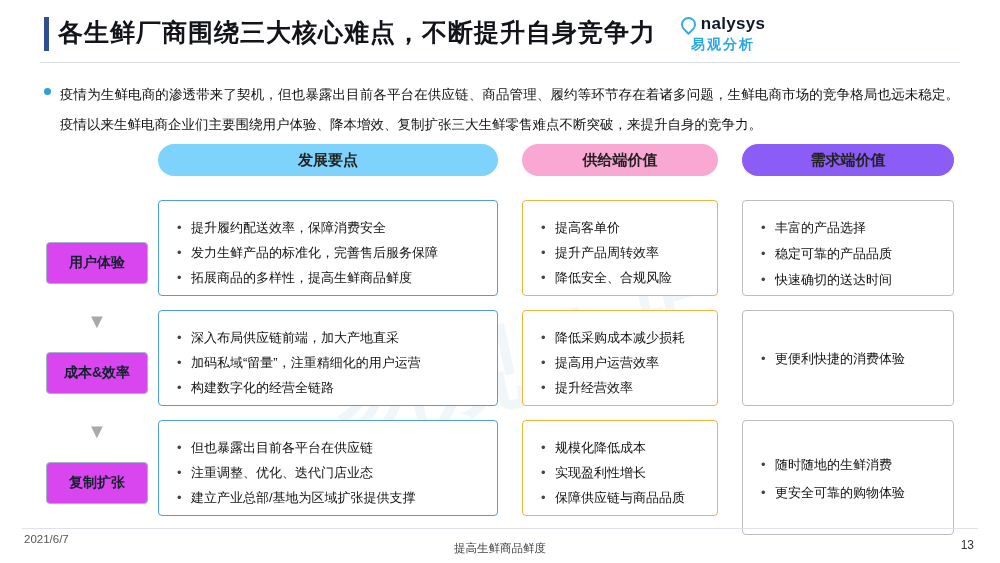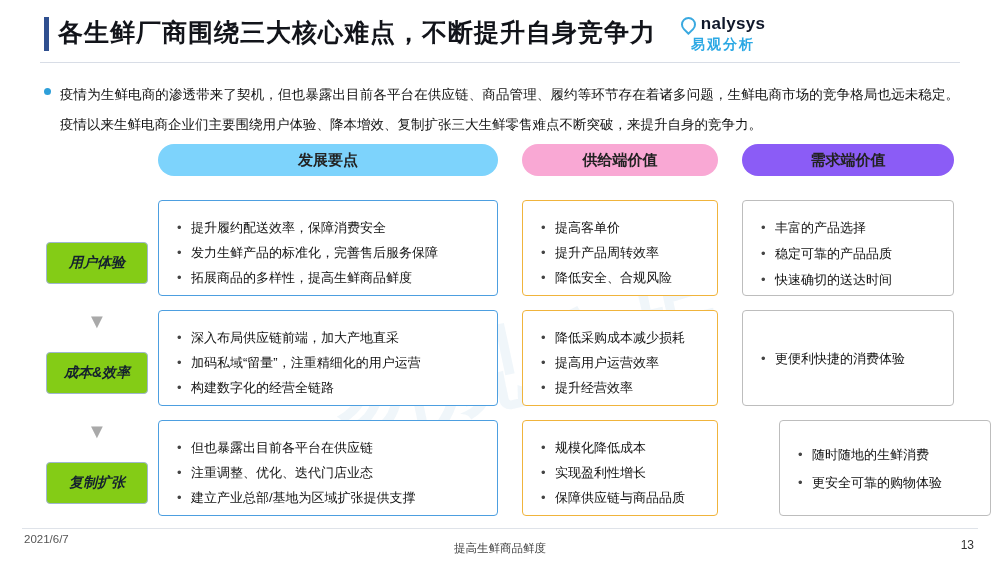--- a/index.html
+++ b/index.html
@@ -150,28 +150,27 @@
   .col-head.c3 { left: 708px; width: 212px; background: #8b5cf6; }
 
   
   .row-label {
     position: absolute;
     left: 12px;
     width: 100px;
     height: 40px;
     border: 1px solid #9fb6d0;
     border-radius: 4px;
-    background: #84cc16;
+    background: #d946ef;
     display: flex;
     align-items: center;
     justify-content: center;
     font-size: 14px;
     font-weight: bold;
     color: #14202e;
-    font-style: italic;
   }
   .row-label.r1 { top: 98px; }
   .row-label.r2 { top: 208px; }
   .row-label.r3 { top: 318px; }
 
   .arrow {
     position: absolute;
     left: 53px;
     width: 18px;
     height: 22px;
@@ -196,21 +195,21 @@
   .cell.gray   { border: 1.6px solid #bdbdbd; }
 
   .cell.c1 { left: 124px; width: 340px; }
   .cell.c2 { left: 488px; width: 196px; }
   .cell.c3 { left: 708px; width: 212px; }
 
   .cell.r1 { top: 56px; height: 96px; }
   .cell.r2 { top: 166px; height: 96px; }
   .cell.r3 { top: 276px; height: 96px; }
 
-  .cell.r3.c3 { top: 276px; height: 96px; margin-left: 37px; }
+  .cell.r3.c3 { top: 276px; height: 115px; }
 
   .cell ul {
     margin: 0;
     padding: 0;
     list-style: none;
   }
   .cell li {
     position: relative;
     padding-left: 16px;
     font-size: 13px;

